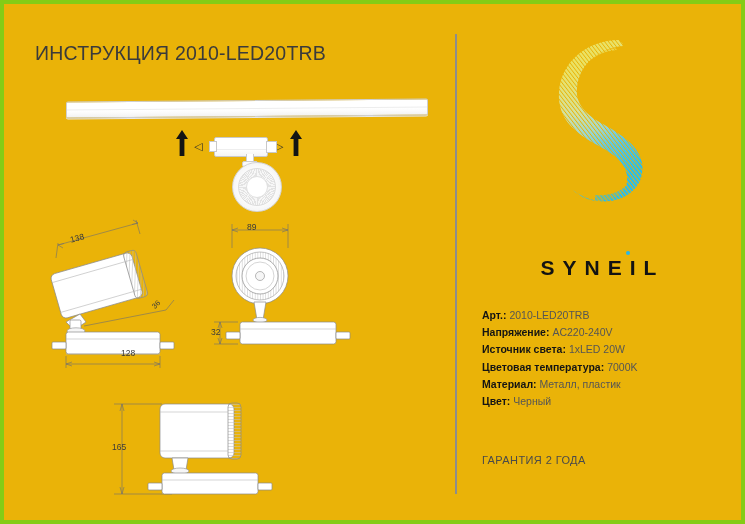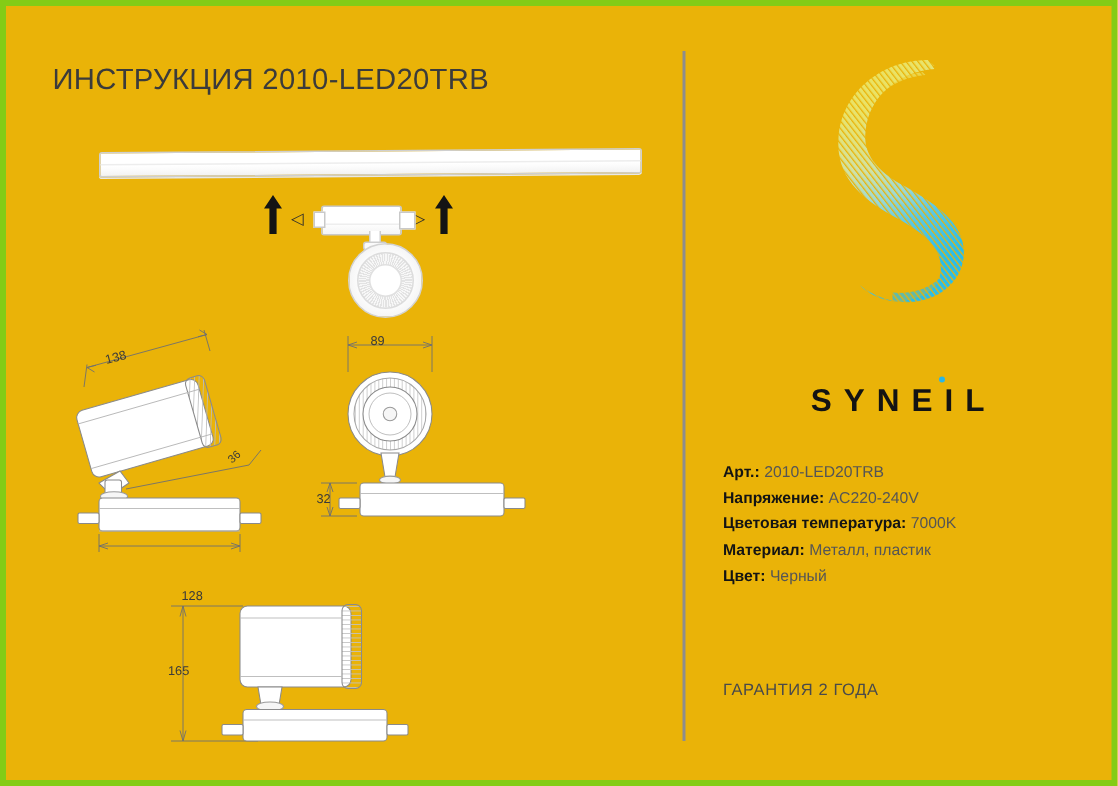--- a/index.html
+++ b/index.html
@@ -205,21 +205,21 @@
 
       <path class="ln-dim" d="M38 138 L38 150"></path>
       <path class="ln-dim" d="M132 138 L132 150"></path>
       <path class="ln-dim" d="M38 146 L132 146"></path>
       <path class="ln-dim" d="M38 146 L44 144 M38 146 L44 148"></path>
       <path class="ln-dim" d="M132 146 L126 144 M132 146 L126 148"></path>
     </svg>
 
     <div class="dimtxt" style="left:66px;top:229px;transform:rotate(-15deg);">138</div>
     <div class="dimtxt" style="left:148px;top:296px;transform:rotate(-42deg);font-size:7.5px;">36</div>
-    <div class="dimtxt" style="left:117px;top:344px;margin-top:44px;">128</div>
+    <div class="dimtxt" style="left:117px;top:344px;">128</div>
 
     <svg class="draw" style="left:204px;top:212px;" width="165" height="150" viewBox="0 0 165 150">
 
       <path class="ln-dim" d="M24 8 L24 32"></path>
       <path class="ln-dim" d="M80 8 L80 32"></path>
       <path class="ln-dim" d="M24 14 L80 14"></path>
       <path class="ln-dim" d="M24 14 L30 12 M24 14 L30 16"></path>
       <path class="ln-dim" d="M80 14 L74 12 M80 14 L74 16"></path>
 
       <circle class="fillw" cx="52" cy="60" r="28"></circle>
@@ -347,20 +347,24 @@
   <div class="specs">
     <div class="spec-row">
       <b>Арт.:</b>
       <span>2010-LED20TRB</span>
     </div>
     <div class="spec-row">
       <b>Напряжение:</b>
       <span>AC220-240V</span>
     </div>
     <div class="spec-row">
+      <b>Источник света:</b>
+      <span>1xLED 20W</span>
+    </div>
+    <div class="spec-row">
       <b>Цветовая температура:</b>
       <span>7000K</span>
     </div>
     <div class="spec-row">
       <b>Материал:</b>
       <span>Металл, пластик</span>
     </div>
     <div class="spec-row">
       <b>Цвет:</b>
       <span>Черный</span>

